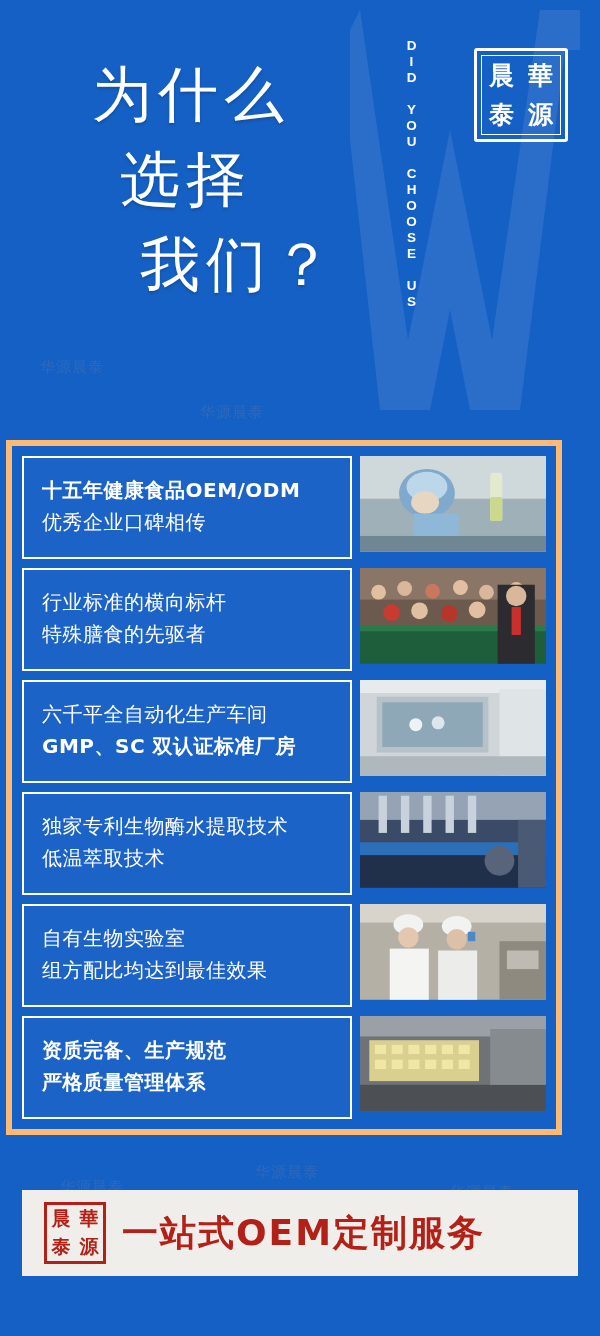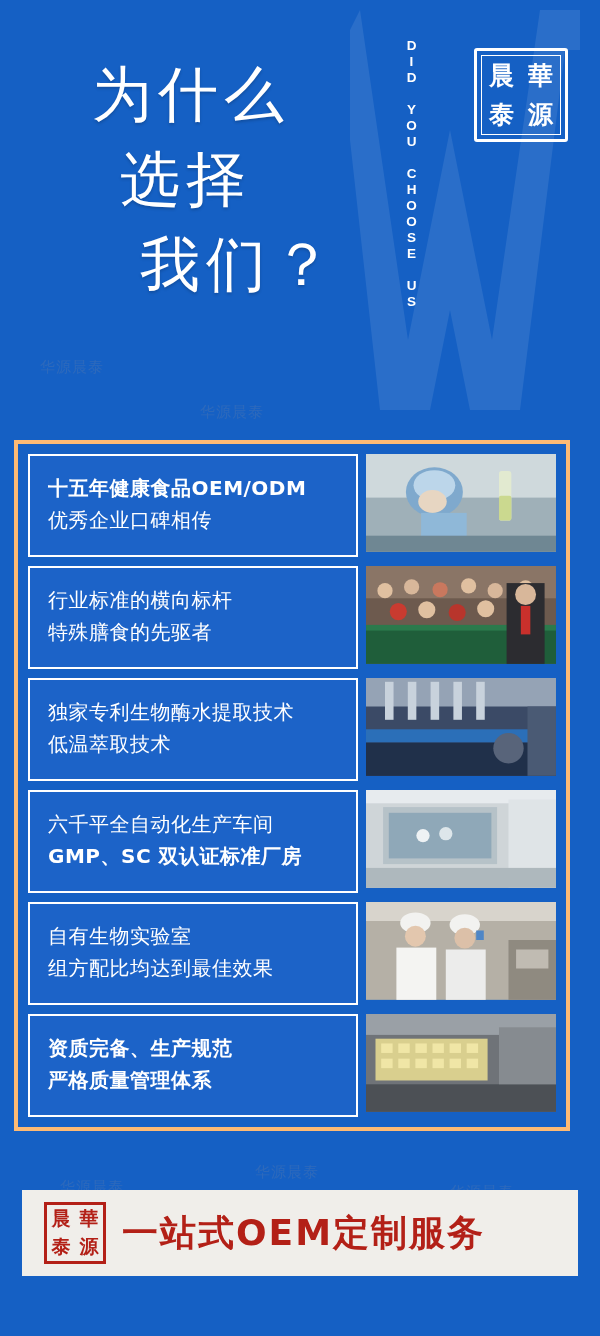--- a/index.html
+++ b/index.html
@@ -101,24 +101,24 @@
     font-weight: bold;
   }
   .logo-seal .inner span {
     display: flex; align-items: center; justify-content: center;
     font-size: 25px;
   }
 
   
   .list-wrap {
     position: absolute;
-    left: 14px;
+    left: 6px;
     top: 440px;
     width: 556px;
-    border: 4px solid #fdba74;
+    border: 6px solid #fdba74;
     padding: 10px 10px 10px 10px;
     background: transparent;
   }
   .row {
     display: flex;
     align-items: stretch;
     margin-bottom: 9px;
     height: 103px;
   }
   .row:last-child { margin-bottom: 0; font-weight: bold; }
@@ -272,55 +272,55 @@
           <rect x="0" y="62" width="200" height="6" fill="#2b7a4c"></rect>
           <rect x="148" y="18" width="40" height="85" fill="#2c2c30"></rect>
           <circle cx="168" cy="30" r="11" fill="#d8b79a"></circle>
           <rect x="163" y="42" width="10" height="30" fill="#c9302c"></rect>
         </svg>
       </div>
     </div>
 
     <div class="row">
       <div class="text-cell">
+        <span class="ln">六千平全自动化生产车间</span>
+        <span class="ln bold">GMP、SC 双认证标准厂房</span>
+      </div>
+      <div class="img-cell">
+        <svg class="ph" viewBox="0 0 200 103" preserveAspectRatio="none">
+          <rect width="200" height="103" fill="#cfd5d8"></rect>
+          <rect x="0" y="0" width="200" height="14" fill="#e7ebee"></rect>
+          <rect x="18" y="18" width="120" height="60" fill="#b6c2c8"></rect>
+          <rect x="24" y="24" width="108" height="48" fill="#8fa8b8"></rect>
+          <circle cx="60" cy="48" r="7" fill="#eef2f4"></circle>
+          <circle cx="84" cy="46" r="7" fill="#dde6ea"></circle>
+          <rect x="150" y="10" width="50" height="93" fill="#dfe4e7"></rect>
+          <rect x="0" y="82" width="200" height="21" fill="#aeb8bd"></rect>
+        </svg>
+      </div>
+    </div>
+
+    <div class="row">
+      <div class="text-cell">
         <span class="ln">独家专利生物酶水提取技术</span>
         <span class="ln">低温萃取技术</span>
       </div>
       <div class="img-cell">
         <svg class="ph" viewBox="0 0 200 103" preserveAspectRatio="none">
           <rect width="200" height="103" fill="#3b4a66"></rect>
           <rect x="0" y="0" width="200" height="30" fill="#95a3b5"></rect>
           <rect x="20" y="4" width="9" height="40" fill="#c8d2dc"></rect>
           <rect x="44" y="4" width="9" height="40" fill="#c8d2dc"></rect>
           <rect x="68" y="4" width="9" height="40" fill="#c8d2dc"></rect>
           <rect x="92" y="4" width="9" height="40" fill="#c8d2dc"></rect>
           <rect x="116" y="4" width="9" height="40" fill="#c8d2dc"></rect>
           <rect x="0" y="54" width="200" height="14" fill="#2b6fb8"></rect>
           <rect x="0" y="68" width="200" height="35" fill="#20304a"></rect>
           <circle cx="150" cy="74" r="16" fill="#58647a"></circle>
           <rect x="170" y="30" width="30" height="73" fill="#4a5a74"></rect>
-        </svg>
-      </div>
-    </div>
-
-    <div class="row">
-      <div class="text-cell">
-        <span class="ln">六千平全自动化生产车间</span>
-        <span class="ln bold">GMP、SC 双认证标准厂房</span>
-      </div>
-      <div class="img-cell">
-        <svg class="ph" viewBox="0 0 200 103" preserveAspectRatio="none">
-          <rect width="200" height="103" fill="#cfd5d8"></rect>
-          <rect x="0" y="0" width="200" height="14" fill="#e7ebee"></rect>
-          <rect x="18" y="18" width="120" height="60" fill="#b6c2c8"></rect>
-          <rect x="24" y="24" width="108" height="48" fill="#8fa8b8"></rect>
-          <circle cx="60" cy="48" r="7" fill="#eef2f4"></circle>
-          <circle cx="84" cy="46" r="7" fill="#dde6ea"></circle>
-          <rect x="150" y="10" width="50" height="93" fill="#dfe4e7"></rect>
-          <rect x="0" y="82" width="200" height="21" fill="#aeb8bd"></rect>
         </svg>
       </div>
     </div>
 
     <div class="row">
       <div class="text-cell">
         <span class="ln">自有生物实验室</span>
         <span class="ln">组方配比均达到最佳效果</span>
       </div>
       <div class="img-cell">

